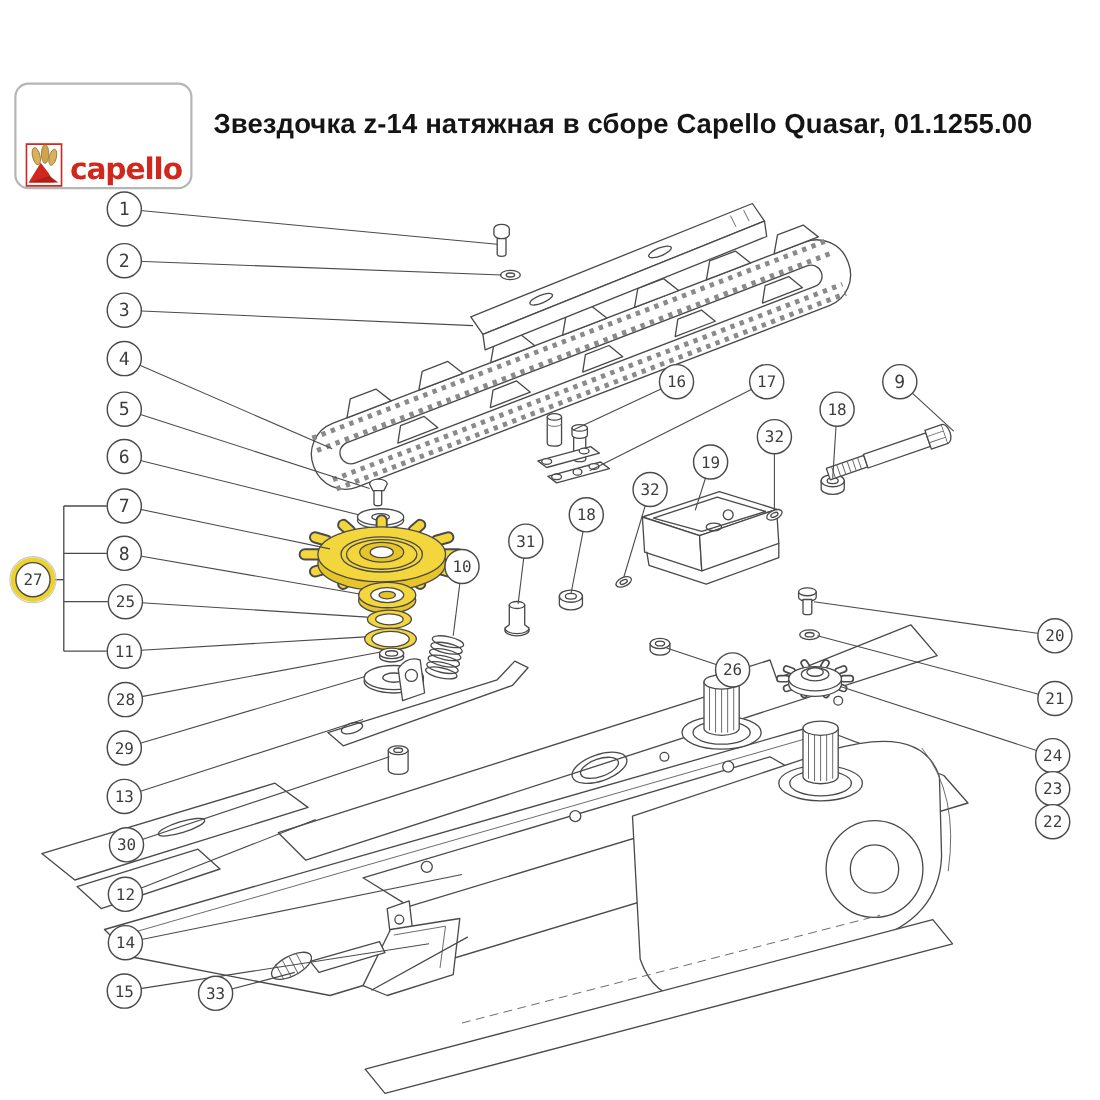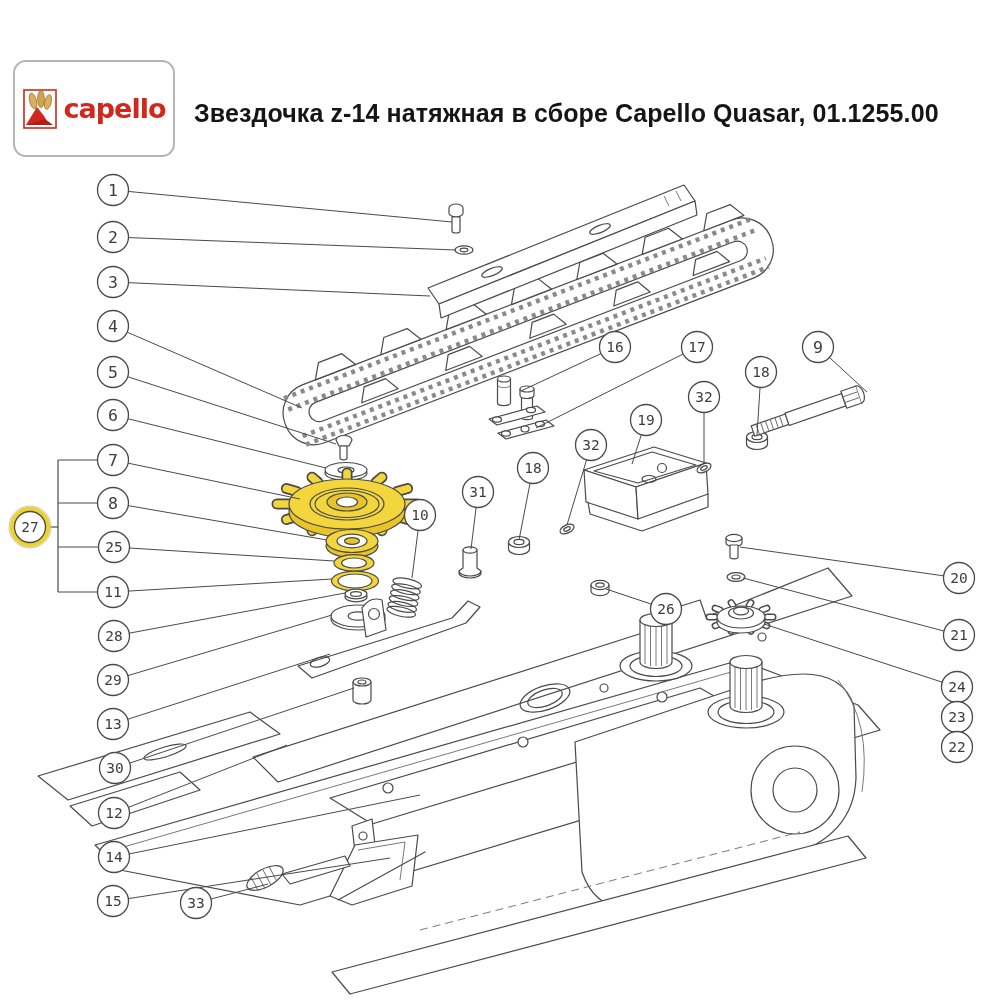--- a/index.html
+++ b/index.html
@@ -1,19 +1,19 @@
 <!DOCTYPE html>
 <html style="--line: #4a4a4a; --leader: #4a4a4a; --highlight_fill: #f3d53c; --highlight_shade: #e7c427; --callout_ring: #ecd22f; --callout_ring_outline: #c6c6c6; --callout_text: #3d3d3d; --logo_red: #d0281c;"><head>
 <meta charset="utf-8">
 <style>
   html,body{margin:0;padding:0;background:#fff;}
   .page{position:relative;width:1000px;height:1000px;background:#fff;overflow:hidden;
         font-family:"Liberation Sans",sans-serif;}
-  .logo-box{position:absolute;left:13px;top:60px;width:158px;height:93px;background:#fff;
-            border:2px solid #b5b5b5;border-radius:13px;display:flex;align-items:center;
+  .logo-box{position:absolute;left:13px;top:75px;width:158px;height:93px;background:#fff;
+            border:2px solid #b5b5b5;border-radius:13px;display:flex;align-items:flex-end;
             justify-content:center;gap:7px;}
   .logo-text{font-family:"DejaVu Sans",sans-serif;font-weight:800;font-size:27px;
              color:var(--logo_red,#d0281c);letter-spacing:-1px;}
   .title{position:absolute;left:194px;top:99px;width:800px;font-size:25px;font-weight:bold;
          color:#151515;letter-spacing:0.1px;}
   svg.diagram{position:absolute;left:0;top:0;}
   .ln{stroke:var(--line,#4a4a4a);stroke-width:1.2;fill:none;stroke-linejoin:round;stroke-linecap:round;}
   .f{stroke:var(--line,#4a4a4a);stroke-width:1.2;fill:#fff;stroke-linejoin:round;stroke-linecap:round;}
   .hl{stroke:var(--line,#4a4a4a);stroke-width:1.2;fill:var(--highlight_fill,#f3d53c);}
   .hl2{stroke:var(--line,#4a4a4a);stroke-width:1.2;fill:var(--highlight_shade,#e7c427);}

